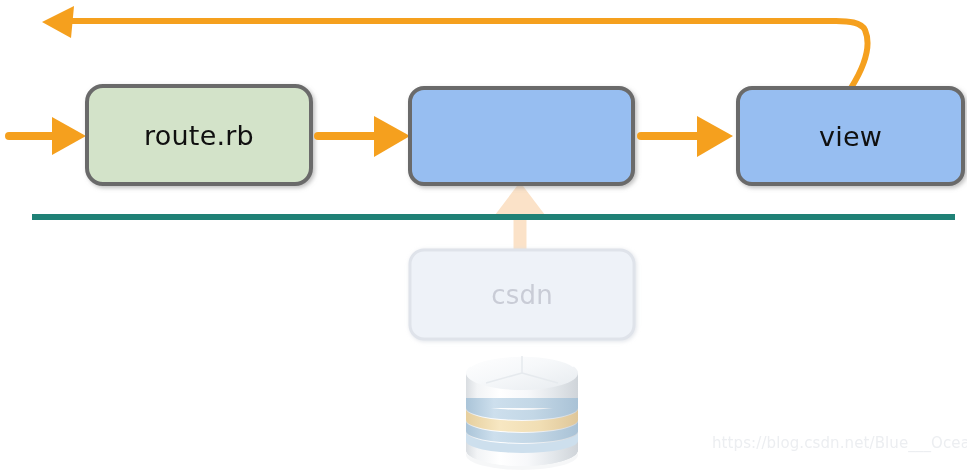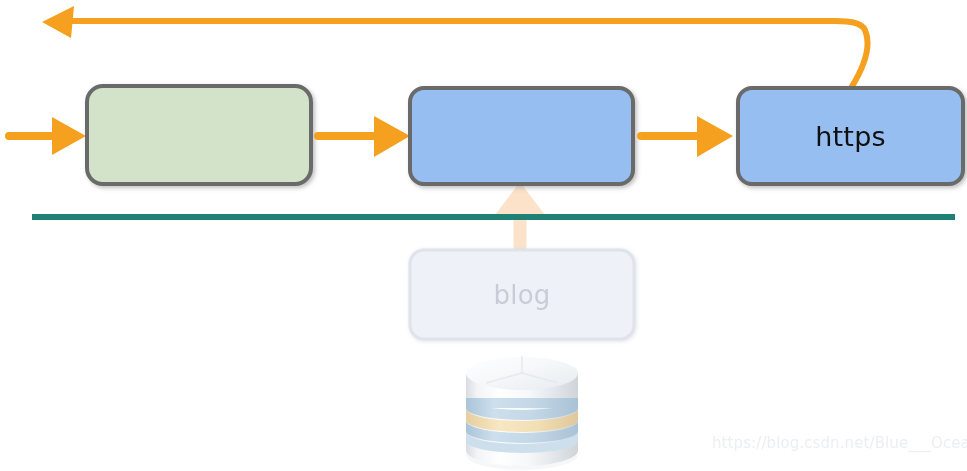--- a/index.html
+++ b/index.html
@@ -154,18 +154,19 @@
       <path d="M 466 432 A 56 12 0 0 0 578 432 L 578 441 A 56 12 0 0 1 466 441 Z" fill="#cddfed"></path>
       <path d="M 466 442 A 56 13 0 0 0 578 442 L 578 450 A 56 16 0 0 1 466 450 Z" fill="url(#db-body)"></path>
       <ellipse cx="522" cy="373" rx="56" ry="17" fill="url(#db-top)"></ellipse>
       <path d="M 470 366 A 56 17 0 0 1 574 366" fill="none" stroke="#ffffff" stroke-width="3" opacity="0.9"></path>
       <line x1="522" y1="356" x2="522" y2="373" stroke="#e6eaee" stroke-width="1.5"></line>
       <path d="M 522 373 L 486 383" stroke="#e6eaee" stroke-width="1.5" fill="none"></path>
       <path d="M 522 373 L 558 383" stroke="#e6eaee" stroke-width="1.5" fill="none"></path>
     </g>
   </svg>
 
-  <div class="node-label label-dark" id="label-view">https</div>
-  <div class="node-label label-ghost" id="label-model">blog</div>
+  <div class="node-label label-dark" id="label-route">route.rb</div>
+  <div class="node-label label-dark" id="label-view">view</div>
+  <div class="node-label label-ghost" id="label-model">csdn</div>
 
   <div id="watermark">https://blog.csdn.net/Blue___Ocean</div>
 
 </div>
 
 </body></html>

